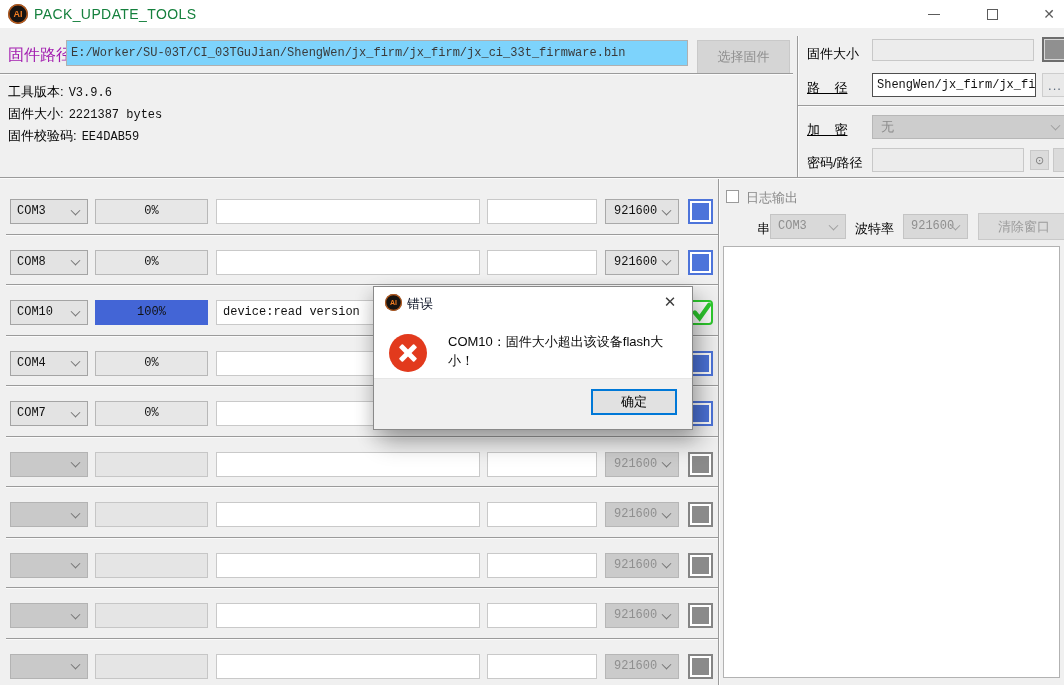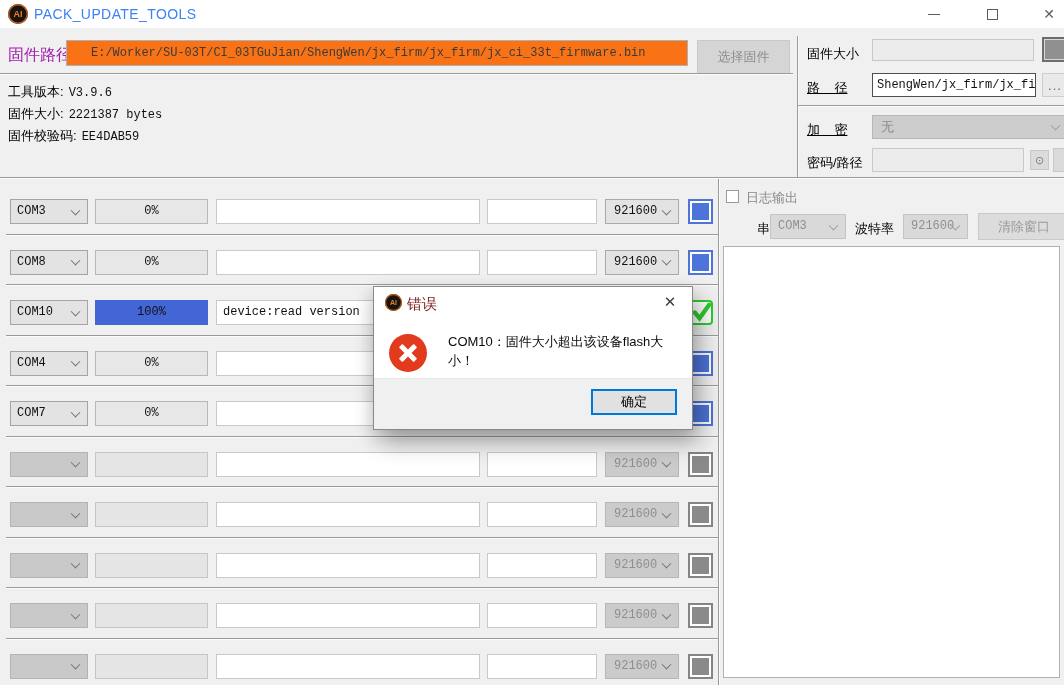--- a/index.html
+++ b/index.html
@@ -16,34 +16,34 @@
           font-family:"Liberation Sans",sans-serif;font-size:13px;color:#000;}
   .mono{font-family:"Liberation Mono","DejaVu Sans Mono",monospace;font-size:12px;}
   .pre{white-space:pre;text-decoration:underline;}
 
   
   .titlebar{position:absolute;left:0;top:0;width:1064px;height:28px;background:#ffffff;}
   .app-icon{position:absolute;left:8px;top:4px;width:20px;height:20px;border-radius:50%;
             background:#181411;color:var(--icon-orange);font-size:9px;font-weight:bold;
             display:flex;align-items:center;justify-content:center;
             box-shadow:inset 0 0 0 1.5px rgba(216,105,30,.85);}
-  .win-title{position:absolute;left:34px;top:6px;font-size:14px;color:#3b82f6;letter-spacing:.4px;}
+  .win-title{position:absolute;left:34px;top:6px;font-size:14px;color:#15803d;letter-spacing:.4px;}
   .winbtn{position:absolute;top:0;width:40px;height:28px;display:flex;align-items:center;justify-content:center;color:#5c5c5c;}
   .winbtn.min{left:914px;} .winbtn.max{left:972px;} .winbtn.close{left:1029px;font-size:14px;}
   .glyph-min{width:12px;height:0;border-top:1px solid #5c5c5c;display:block;}
   .glyph-max{width:11px;height:11px;border:1px solid #5c5c5c;display:block;box-sizing:border-box;}
 
   
   .hr{position:absolute;height:2px;border-top:1px solid #9b9b9b;background:#fbfbfb;box-sizing:border-box;}
   .vr{position:absolute;width:2px;border-left:1px solid #9b9b9b;background:#fbfbfb;box-sizing:border-box;}
 
   
   .lbl{position:absolute;color:#a21caf;font-size:16px;}
-  .fw-path{position:absolute;left:66px;top:40px;width:622px;height:26px;background:#f97316;
-           border:1px solid #b0b0b0;box-sizing:border-box;line-height:24px;padding:0 24px;
+  .fw-path{position:absolute;left:66px;top:40px;width:622px;height:26px;background:#7dd3fc;
+           border:1px solid #b0b0b0;box-sizing:border-box;line-height:24px;padding:0 4px;
            color:#3a3a3a;overflow:hidden;white-space:nowrap;}
   .btn-select{position:absolute;left:697px;top:40px;width:93px;height:34px;background:#d5d5d5;
               border:1px solid #c9c9c9;box-sizing:border-box;color:#8e8e8e;
               display:flex;align-items:center;justify-content:center;}
   .info-line{position:absolute;left:8px;font-size:13px;}
   .info-line .val{margin-left:5px;color:#101010;}
 
   
   .rlabel{position:absolute;left:807px;font-size:13px;white-space:pre;}
   .fld{position:absolute;box-sizing:border-box;}
@@ -110,21 +110,21 @@
   .log-area{position:absolute;left:723px;top:246px;width:337px;height:432px;background:#fff;border:1px solid #b2b2b2;box-sizing:border-box;}
 
   
   .dialog{position:absolute;left:373px;top:286px;width:320px;height:144px;background:#fff;
           border:1px solid #898989;box-sizing:border-box;z-index:20;
           box-shadow:8px 12px 22px rgba(0,0,0,.30),-4px 6px 16px rgba(0,0,0,.12);}
   .dlg-icon{position:absolute;left:11px;top:7px;width:17px;height:17px;border-radius:50%;
             background:#181411;color:var(--icon-orange);font-size:7px;font-weight:bold;
             display:flex;align-items:center;justify-content:center;
             box-shadow:inset 0 0 0 1.2px rgba(216,105,30,.85);}
-  .dlg-title{position:absolute;left:33px;top:8px;font-size:15px;color:#7f1d1d;}
+  .dlg-title{position:absolute;left:33px;top:8px;font-size:13px;color:#0f172a;}
   .dlg-close{position:absolute;right:10px;top:5px;width:24px;height:20px;display:flex;align-items:center;
              justify-content:center;color:#3c3c3c;font-size:15px;}
   .dlg-err{position:absolute;left:15px;top:47px;width:38px;height:38px;border-radius:50%;background:var(--error-red);}
   .dlg-err::before,.dlg-err::after{content:"";position:absolute;left:50%;top:50%;width:21px;height:5px;
              background:#fff;border-radius:1px;}
   .dlg-err::before{transform:translate(-50%,-50%) rotate(45deg);}
   .dlg-err::after{transform:translate(-50%,-50%) rotate(-45deg);}
   .dlg-msg{position:absolute;left:74px;top:45px;width:238px;font-size:13px;color:#0a0a0a;line-height:19px;}
   .dlg-footer{position:absolute;left:0;right:0;bottom:0;height:50px;background:#f0f0f0;border-top:1px solid #e6e6e6;}
   .dlg-ok{position:absolute;left:217px;top:10px;width:86px;height:26px;background:#e1e1e1;

